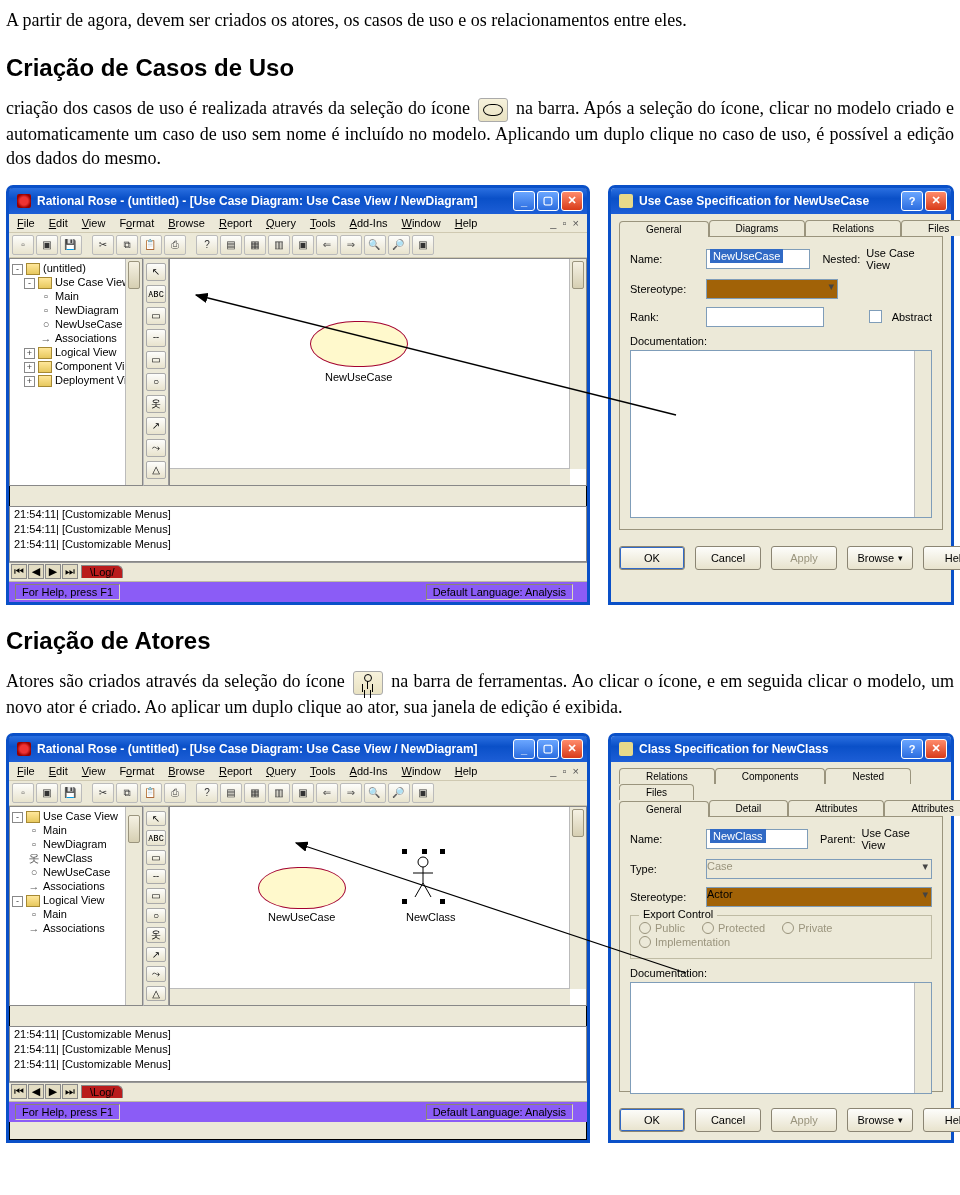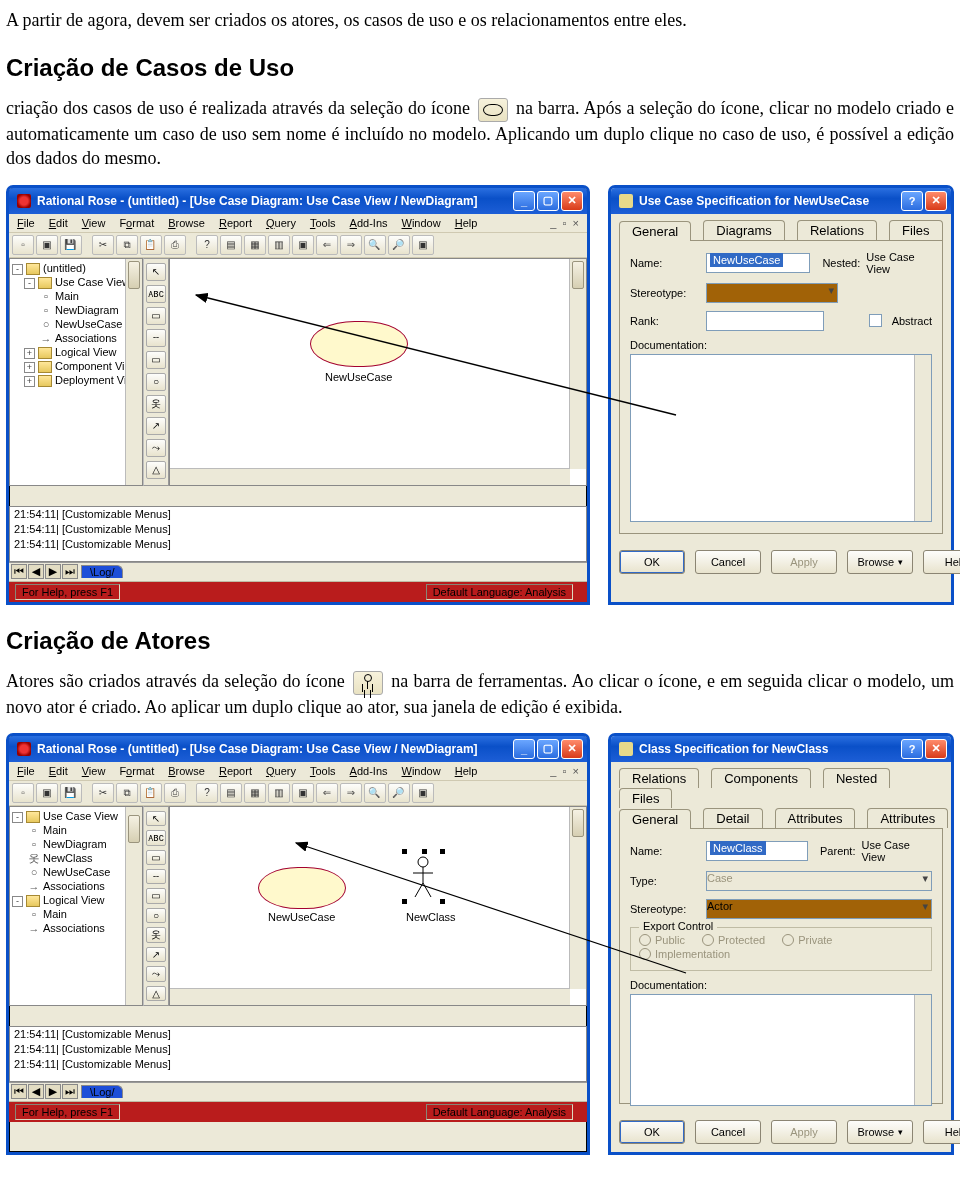--- a/index.html
+++ b/index.html
@@ -37,27 +37,27 @@
   .scrollbar-h{position:absolute;left:0;right:16px;bottom:0;height:16px;background:#ece9d8;border-top:1px solid #bbb}
   .usecase-shape{position:absolute;width:96px;height:44px;border:1px solid #a3012f;border-radius:50%/55%;background:#fff9cc}
   .usecase-label{position:absolute;font-size:11px}
   .actor-shape{position:absolute;width:30px;height:44px}
   .actor-shape svg{width:100%;height:100%}
   .handle{position:absolute;width:5px;height:5px;background:#000}
   .logwin{height:54px;border:1px solid #888;background:#fff;overflow:hidden;margin-top:20px}
   .logwin .ln{font-size:11px;line-height:15px;padding-left:4px;white-space:nowrap}
   .logtabs{height:18px;background:#ece9d8;border-top:1px solid #999;display:flex;align-items:center;font-size:11px;padding-left:2px}
   .logtabs .nav{border:1px solid #888;background:#e2dcc2;width:14px;height:13px;display:inline-flex;align-items:center;justify-content:center;margin-right:1px}
-  .logtabs .tab{border:1px solid #888;border-bottom:none;background:#1d4ed8;padding:0 8px;margin-left:2px;border-radius:0 6px 0 0}
-  .status{height:20px;background:#b91c1c;border-top:1px solid #bfbba4;display:flex;align-items:center;font-size:11px;padding:0 6px}
+  .logtabs .tab{border:1px solid #888;border-bottom:none;background:#b91c1c;padding:0 8px;margin-left:2px;border-radius:0 6px 0 0}
+  .status{height:20px;background:#8b5cf6;border-top:1px solid #bfbba4;display:flex;align-items:center;font-size:11px;padding:0 6px}
   .status .cell{border:1px inset #ddd7bf;padding:1px 6px;margin-right:8px}
   .dlg{border:3px solid #0a50c8;border-radius:7px 7px 0 0;background:#ece9d8;font-family:Tahoma,Arial,sans-serif;font-size:11px;color:#000}
   .dlg .body{padding:6px 8px 8px 8px}
   .tabs{display:flex}
-  .tabs .tab{border:1px solid #9a947d;border-bottom:none;background:#ece9d8;padding:2px 12px;border-radius:4px 4px 0 0;margin-right:12px;font-size:13px}
+  .tabs .tab{border:1px solid #9a947d;border-bottom:none;background:#ece9d8;padding:2px 26px;border-radius:4px 4px 0 0;margin-right:0;font-size:10px}
   .tabs .tab.active{background:#ece9d8;position:relative;top:1px;z-index:2}
   .tabframe{border:1px solid #9a947d;background:#ece9d8;padding:10px 10px 2px 10px}
   .field{display:flex;align-items:center;margin-bottom:8px;gap:6px}
   .field label{min-width:70px}
   .txt{border:1px solid #7f9db9;background:#fff;height:18px;padding:0 3px;font-size:11px}
   .sel{border:1px solid #7f9db9;background:#a16207;height:18px;font-size:11px}
   .sel::after{content:"▾";float:right;color:#444;padding-right:3px}
   .highlight{background:#316ac5;color:#fff;padding:1px 3px}
   .txtarea{border:1px solid #7f9db9;background:#fff;width:100%;box-sizing:border-box;position:relative}
   .txtarea .sv{position:absolute;right:0;top:0;bottom:0;width:16px;background:#ece9d8;border-left:1px solid #bbb}

